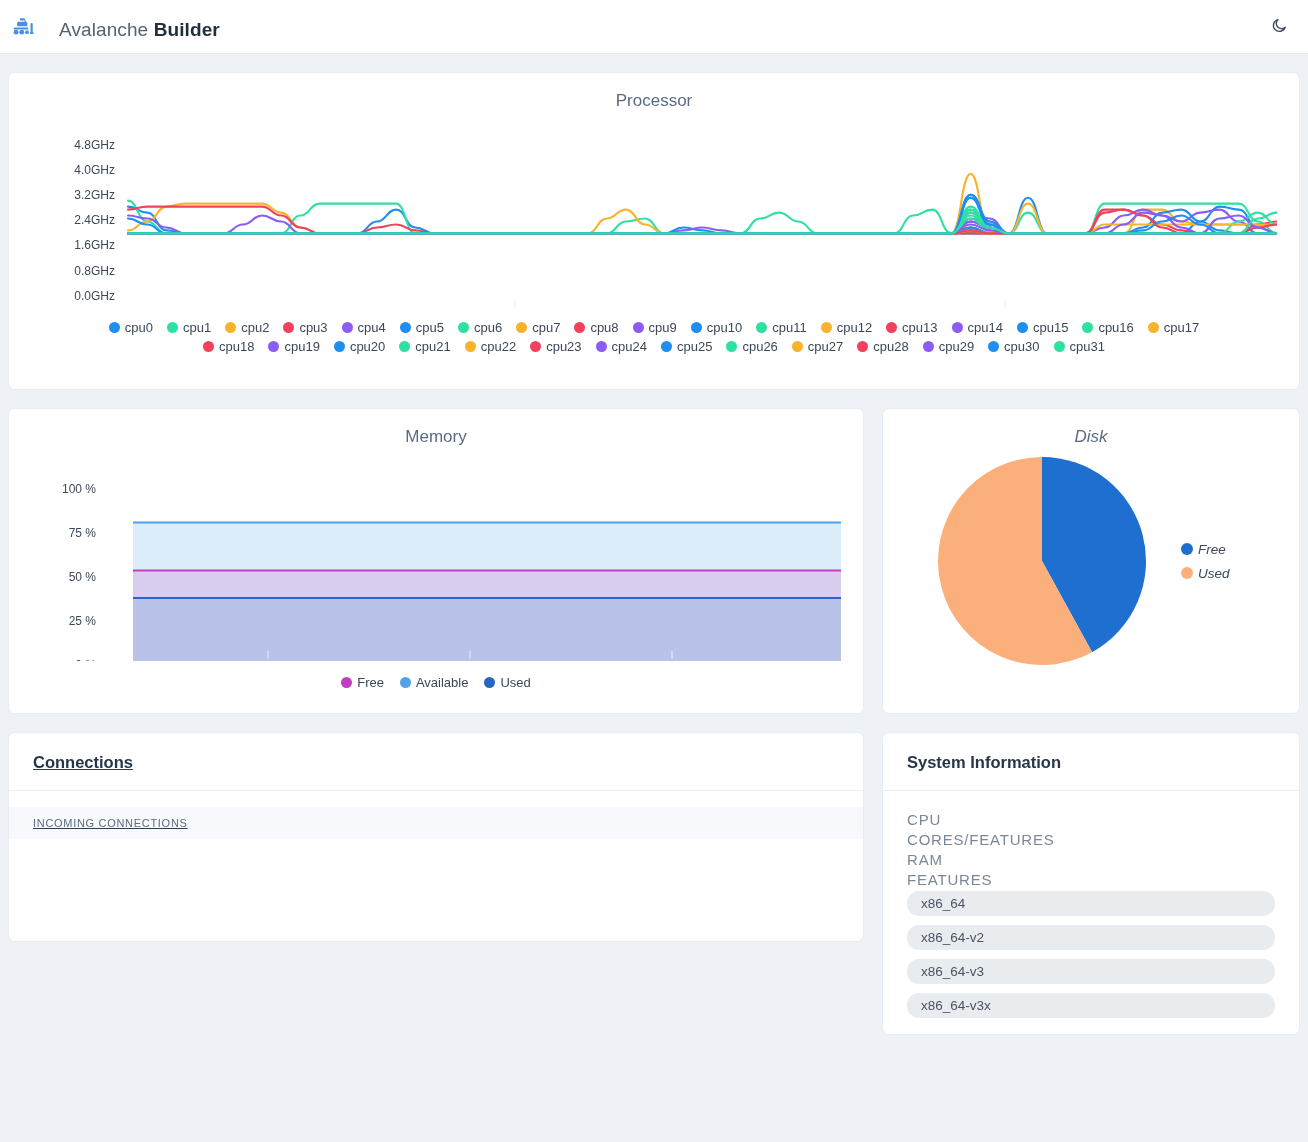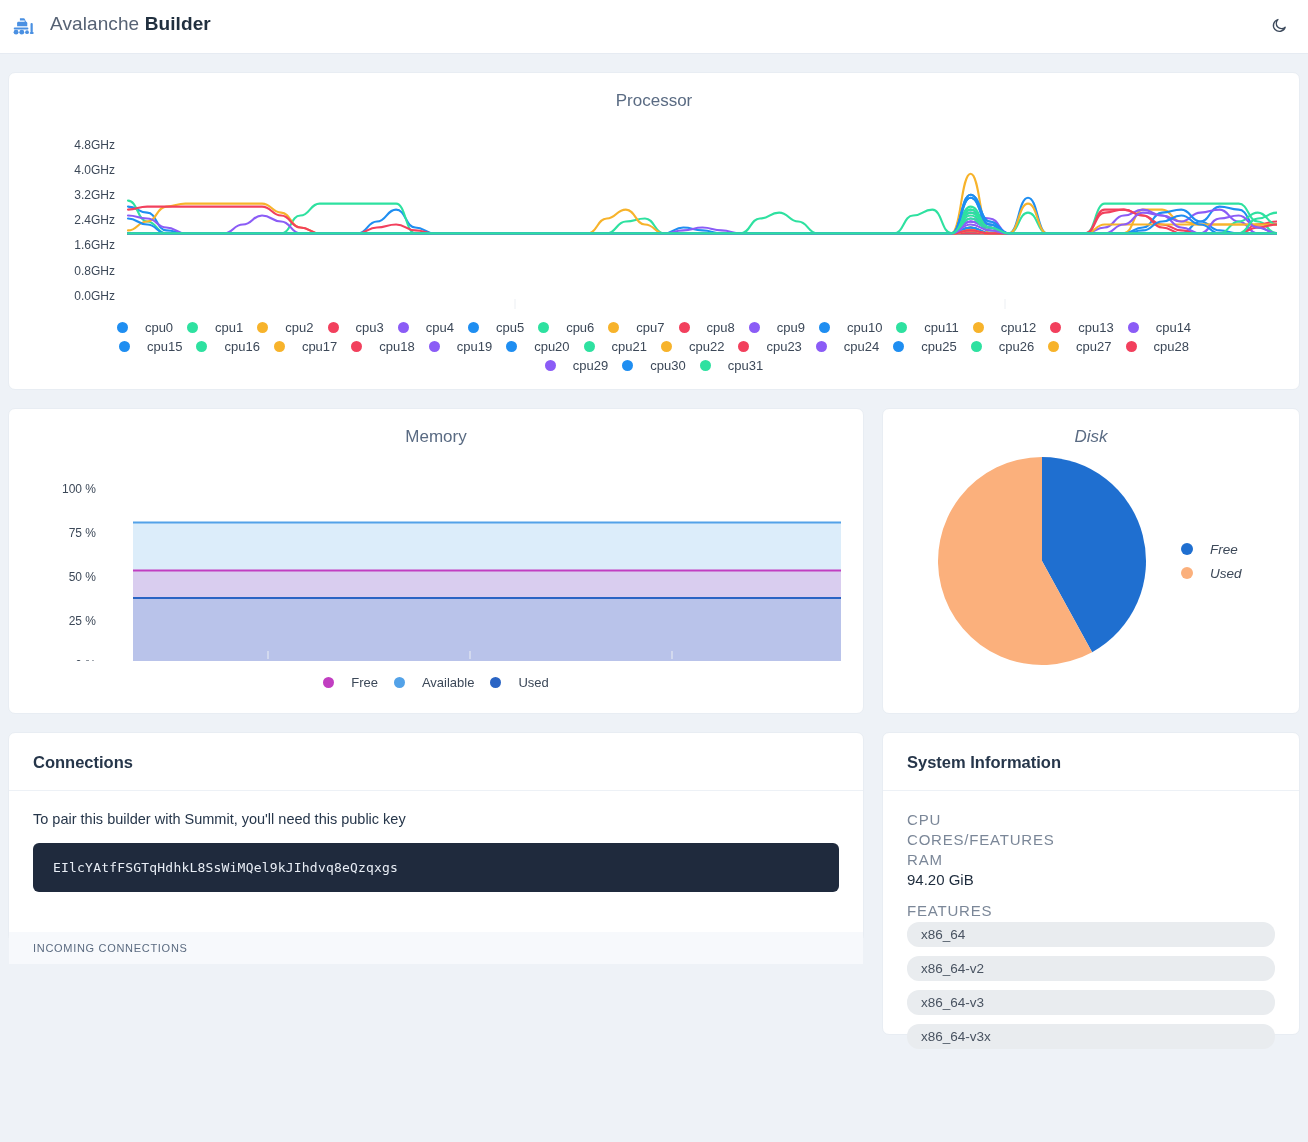--- a/index.html
+++ b/index.html
@@ -15,21 +15,21 @@
 
   
   .appbar {
     height: 54px;
     background: #ffffff;
     border-bottom: 1px solid #e6ebf2;
     display: flex;
     align-items: center;
     padding: 0 14px 0 10px;
   }
-  .brand { display: flex; align-items: flex-start; gap: 12px; }
+  .brand { display: flex; align-items: flex-end; gap: 21px; }
   .brand-icon { width: 28px; height: 28px; display: block; }
   .brand-text {
     font-size: 19px;
     color: #566274;
     letter-spacing: .1px;
     white-space: pre;
   }
   .brand-text b { color: #21303f; font-weight: bold; }
   .appbar-spacer { flex: 1; }
   .theme-toggle {
@@ -73,21 +73,21 @@
     display: flex;
     flex-wrap: wrap;
     justify-content: center;
     gap: 4px 14px;
     padding: 0 60px;
     margin-top: 6px;
   }
   .legend-item {
     display: flex;
     align-items: center;
-    gap: 17px;
+    gap: 5px;
     font-size: 13px;
     color: #3c4858;
     white-space: nowrap;
     cursor: pointer;
   }
   .legend-dot { width: 11px; height: 11px; border-radius: 50%; flex: none; }
 
   
   .mem-card { width: 856px; height: 306px; }
   .disk-card { width: 418px; height: 306px; font-style: italic; }
@@ -96,21 +96,21 @@
     display: flex; justify-content: center; gap: 16px; margin-top: 10px;
   }
 
   
   .disk-inner { display: flex; align-items: center; margin-top: 4px; }
   .pie-box { width: 270px; display: flex; justify-content: center; }
   .disk-legend { display: flex; flex-direction: column; gap: 9px; margin-left: 4px; }
   .disk-legend .legend-item { font-size: 13.5px; }
 
   
-  .conn-card { width: 856px; height: 210px; }
+  .conn-card { width: 856px; height: 210px; text-decoration: underline; }
   .conn-desc { font-size: 14.5px; color: #26364a; margin: 0 0 16px 0; }
   .key-box {
     background: #1f2a3d;
     color: #e8edf5;
     border-radius: 6px;
     padding: 17px 20px;
     font-family: "DejaVu Sans Mono", monospace;
     font-size: 13px;
     letter-spacing: .2px;
     overflow: hidden;
@@ -434,36 +434,31 @@
       </div>
     </div>
   </div>
 
   <div class="row">
 
     <div class="card conn-card">
       <div class="panel-head">
         <h2 class="card-title">Connections</h2>
       </div>
-      <div class="panel-body">
-        <p class="conn-desc">To pair this builder with Summit, you'll need this public key</p>
-        <div class="key-box">EIlcYAtfFSGTqHdhkL8SsWiMQel9kJIhdvq8eQzqxgs</div>
-      </div>
       <div class="incoming-row">INCOMING CONNECTIONS</div>
     </div>
 
     <div class="card sys-card">
       <div class="panel-head">
         <h2 class="card-title">System Information</h2>
       </div>
       <div class="panel-body">
         <p class="sys-label">CPU</p>
         <p class="sys-label">CORES/FEATURES</p>
         <p class="sys-label">RAM</p>
-        <p class="sys-value">94.20 GiB</p>
         <p class="sys-label">FEATURES</p>
         <div class="chips" id="feature-chips">
             <span class="chip">x86_64</span>
             <span class="chip">x86_64-v2</span>
             <span class="chip">x86_64-v3</span>
             <span class="chip">x86_64-v3x</span>
           </div>
       </div>
     </div>
   </div>

